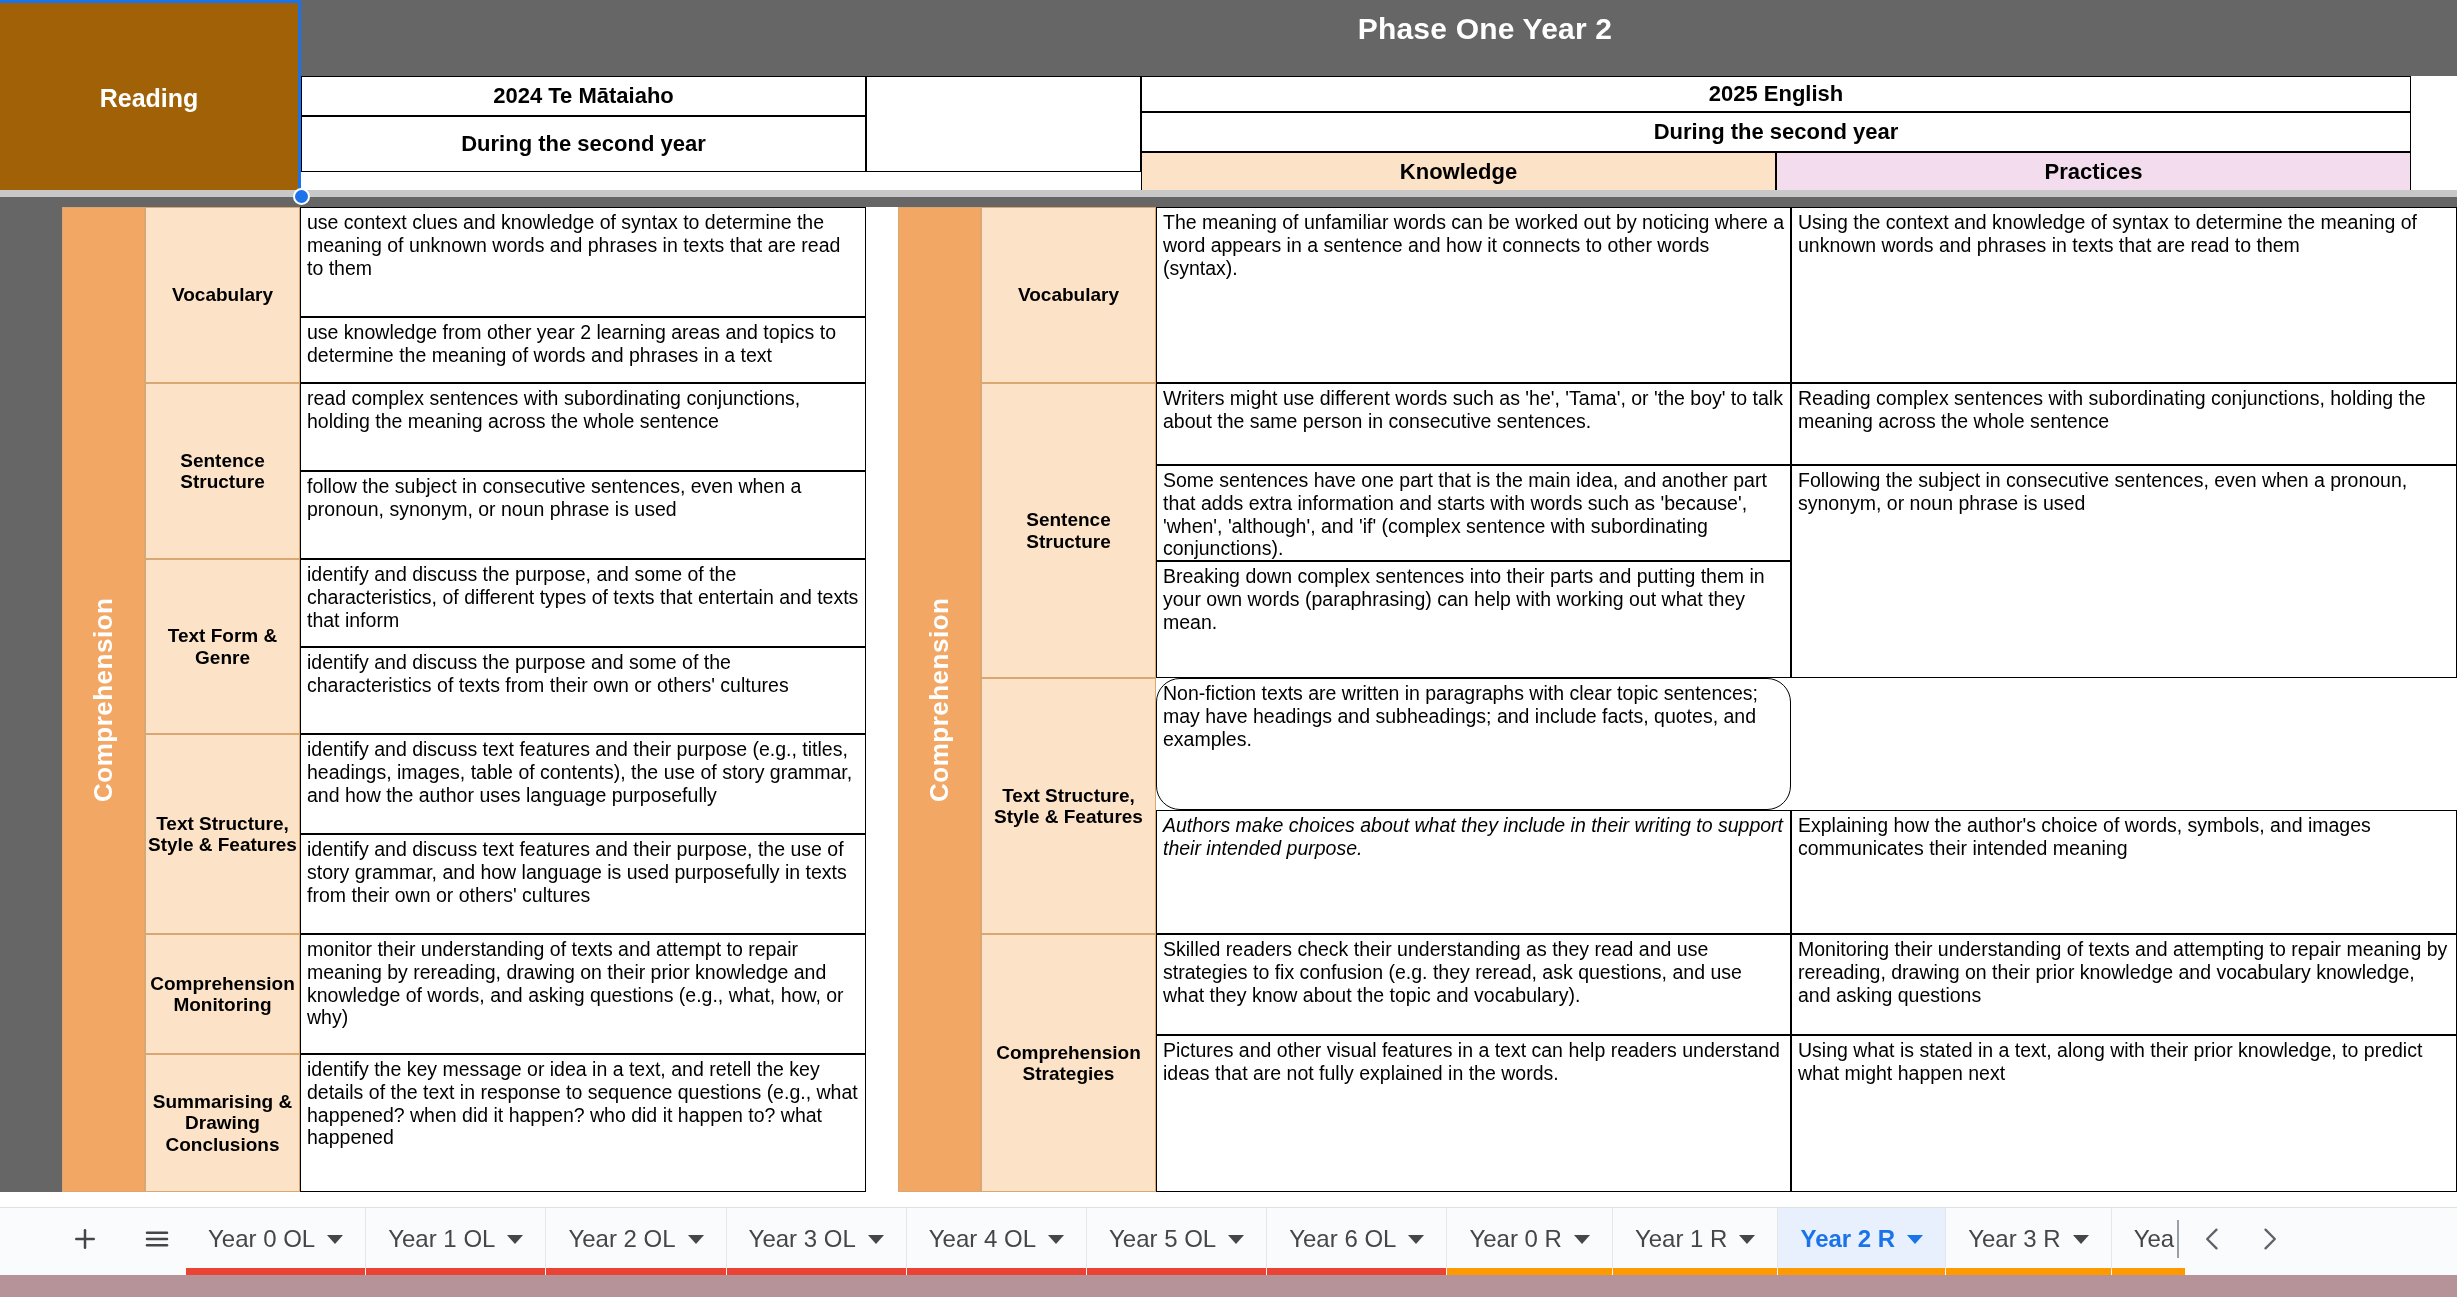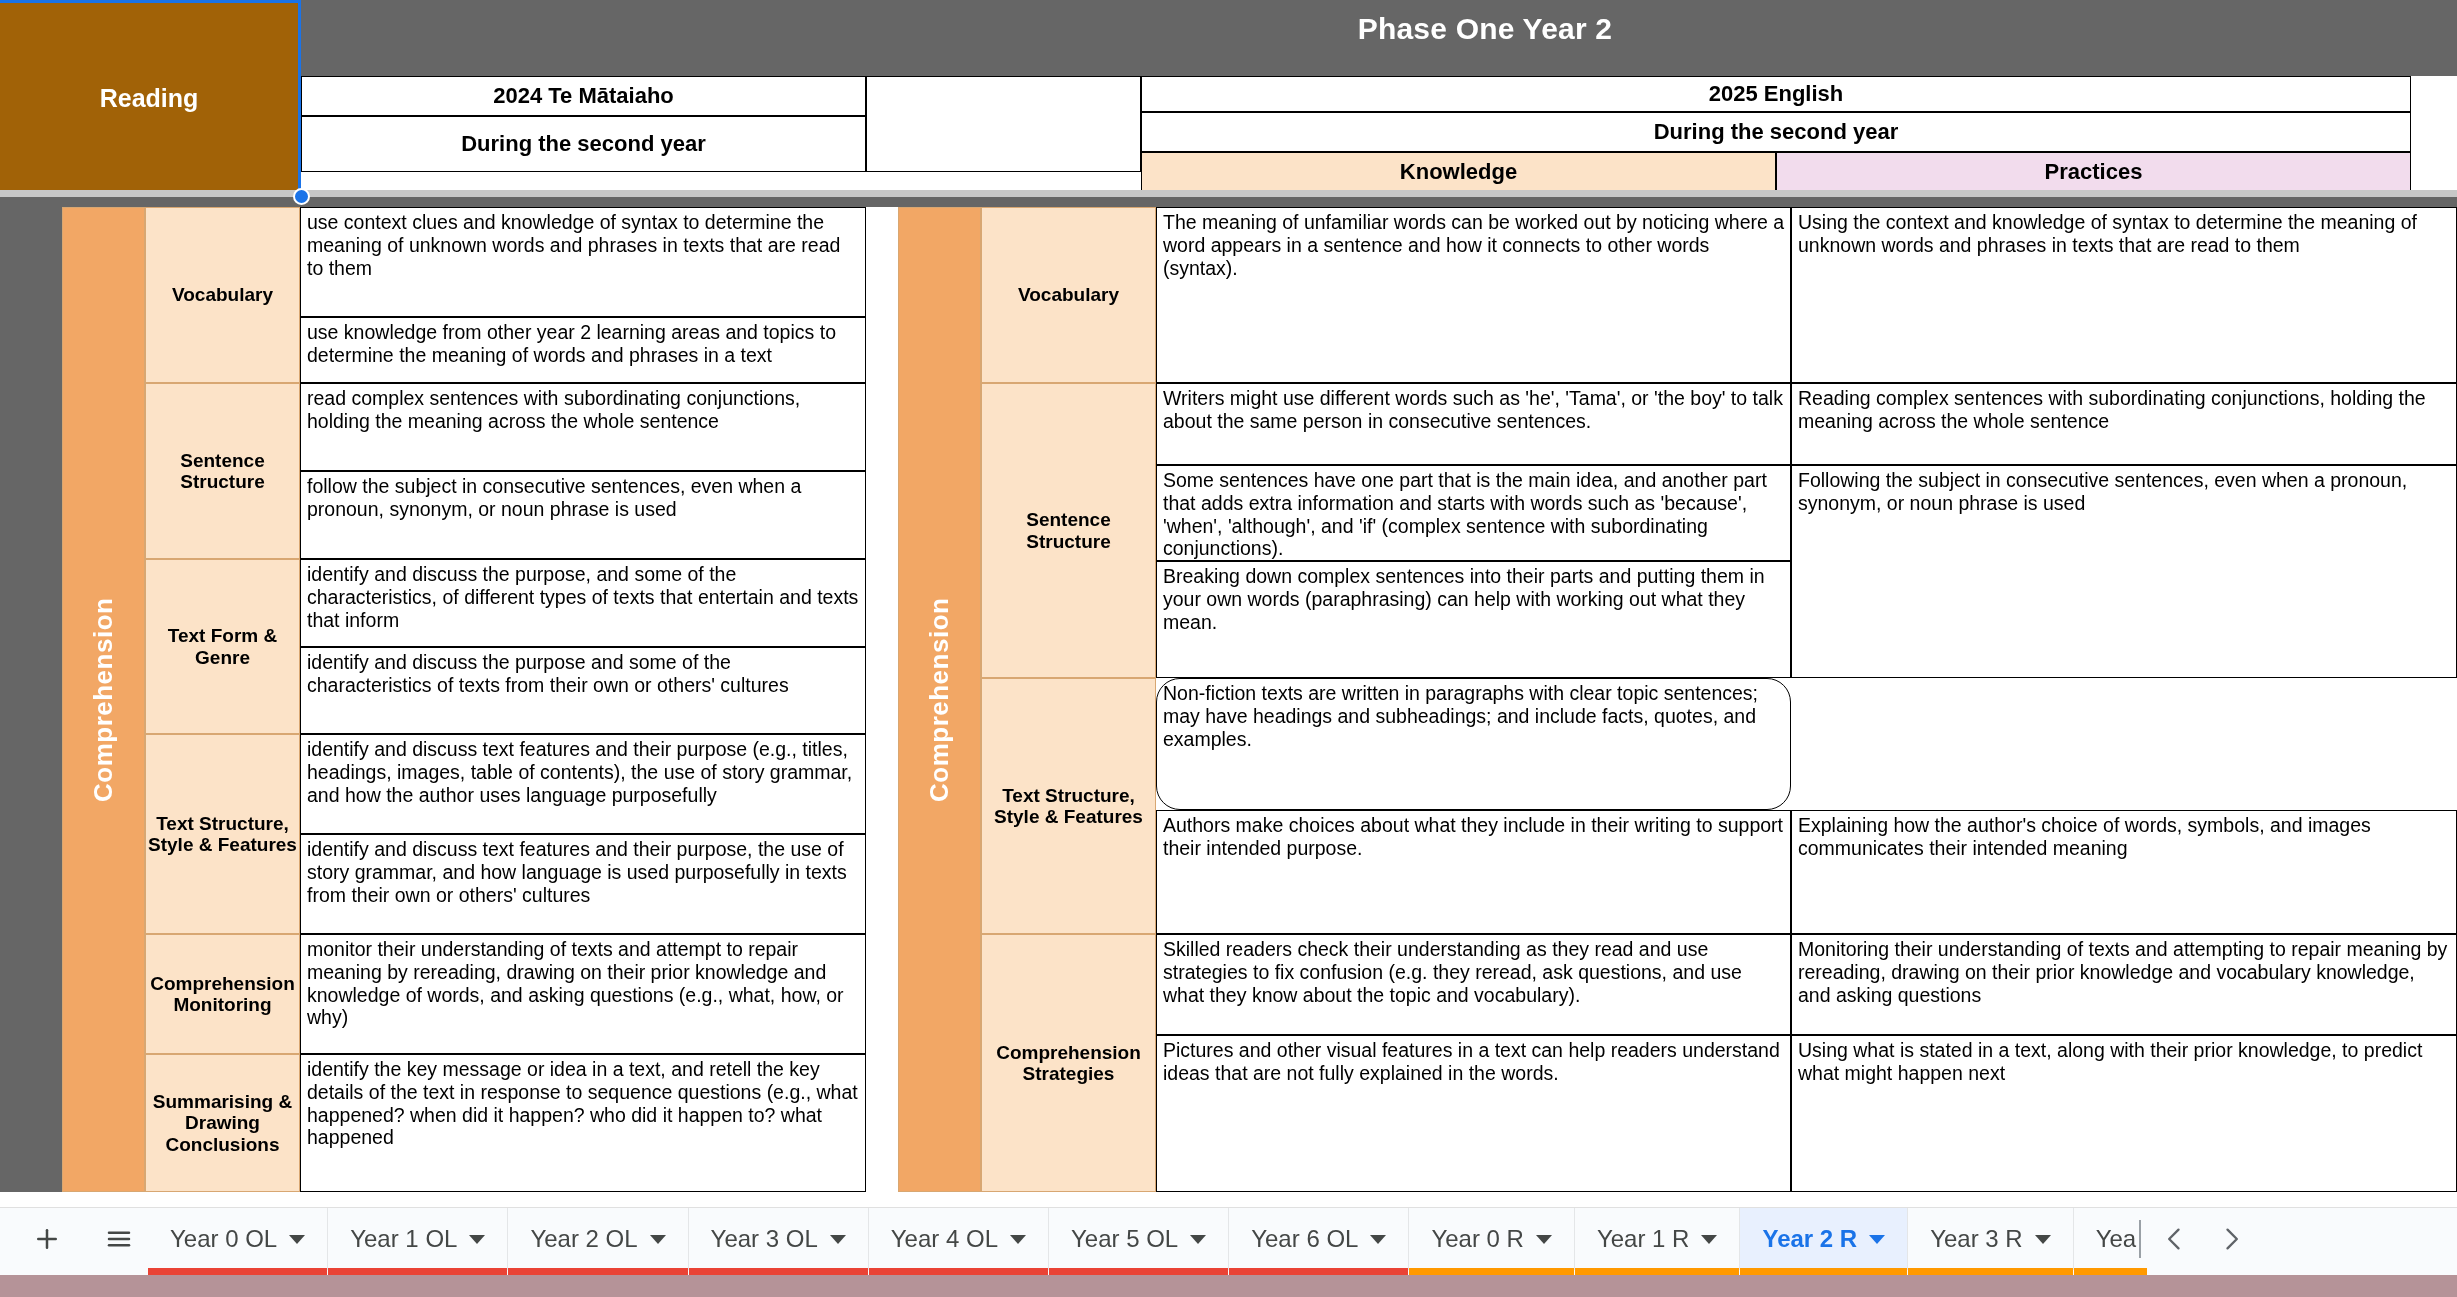--- a/index.html
+++ b/index.html
@@ -135,21 +135,21 @@
     padding: 3px 5px 2px 6px;
     overflow: hidden;
   }
 
   
   #tabbar {
     position: absolute; left: 0; top: 1207px;
     width: 2457px; height: 90px;
     background: #f9fbfd;
     border-top: 1px solid #e0e0e0;
-    display: flex; align-items: flex-start;
+    display: flex; align-items: flex-start; padding-left: 38px;
   }
   #tab-tools {
     display: flex; align-items: center;
     height: 62px; padding: 0 10px 0 28px;
     gap: 34px;
   }
   .tool-btn {
     width: 38px; height: 38px;
     display: flex; align-items: center; justify-content: center;
     color: #444746; cursor: pointer;
@@ -275,21 +275,21 @@
         <div class="txtcell" style="left: 1156px; top: 0px; width: 635px; height: 176px;">The meaning of unfamiliar words can be worked out by noticing where a word appears in a sentence and how it connects to other words (syntax).</div>
         <div class="txtcell" style="left: 1791px; top: 0px; width: 666px; height: 176px;">Using the context and knowledge of syntax to determine the meaning of unknown words and phrases in texts that are read to them</div>
         <div class="catcell" style="left: 981px; top: 176px; width: 175px; height: 295px;">Sentence Structure</div>
         <div class="txtcell" style="left: 1156px; top: 176px; width: 635px; height: 82px;">Writers might use different words such as 'he', 'Tama', or 'the boy' to talk about the same person in consecutive sentences.</div>
         <div class="txtcell" style="left: 1156px; top: 258px; width: 635px; height: 96px;">Some sentences have one part that is the main idea, and another part that adds extra information and starts with words such as 'because', 'when', 'although', and 'if' (complex sentence with subordinating conjunctions).</div>
         <div class="txtcell" style="left: 1156px; top: 354px; width: 635px; height: 117px;">Breaking down complex sentences into their parts and putting them in your own words (paraphrasing) can help with working out what they mean.</div>
         <div class="txtcell" style="left: 1791px; top: 176px; width: 666px; height: 82px;">Reading complex sentences with subordinating conjunctions, holding the meaning across the whole sentence</div>
         <div class="txtcell" style="left: 1791px; top: 258px; width: 666px; height: 213px;">Following the subject in consecutive sentences, even when a pronoun, synonym, or noun phrase is used</div>
         <div class="catcell" style="left: 981px; top: 471px; width: 175px; height: 256px;">Text Structure, Style &amp; Features</div>
         <div class="txtcell" style="left: 1156px; top: 471px; width: 635px; height: 132px; border-radius: 24px;">Non-fiction texts are written in paragraphs with clear topic sentences; may have headings and subheadings; and include facts, quotes, and examples.</div>
-        <div class="txtcell" style="left: 1156px; top: 603px; width: 635px; height: 124px;">Authors make choices about what they include in their writing to support their intended purpose.</div>
+        <div class="txtcell" style="left: 1156px; top: 603px; width: 635px; height: 124px; font-style: italic;">Authors make choices about what they include in their writing to support their intended purpose.</div>
         <div class="txtcell" style="left: 1791px; top: 603px; width: 666px; height: 124px;">Explaining how the author's choice of words, symbols, and images communicates their intended meaning</div>
         <div class="catcell" style="left: 981px; top: 727px; width: 175px; height: 258px;">Comprehension Strategies</div>
         <div class="txtcell" style="left: 1156px; top: 727px; width: 635px; height: 101px;">Skilled readers check their understanding as they read and use strategies to fix confusion (e.g. they reread, ask questions, and use what they know about the topic and vocabulary).</div>
         <div class="txtcell" style="left: 1156px; top: 828px; width: 635px; height: 157px;">Pictures and other visual features in a text can help readers understand ideas that are not fully explained in the words.</div>
         <div class="txtcell" style="left: 1791px; top: 727px; width: 666px; height: 101px;">Monitoring their understanding of texts and attempting to repair meaning by rereading, drawing on their prior knowledge and vocabulary knowledge, and asking questions</div>
         <div class="txtcell" style="left: 1791px; top: 828px; width: 666px; height: 157px;">Using what is stated in a text, along with their prior knowledge, to predict what might happen next</div>
         <div class="vstrip" style="left: 898px; top: 0px; width: 83px; height: 985px;">Comprehension</div>
       </div>
   </div>
 

